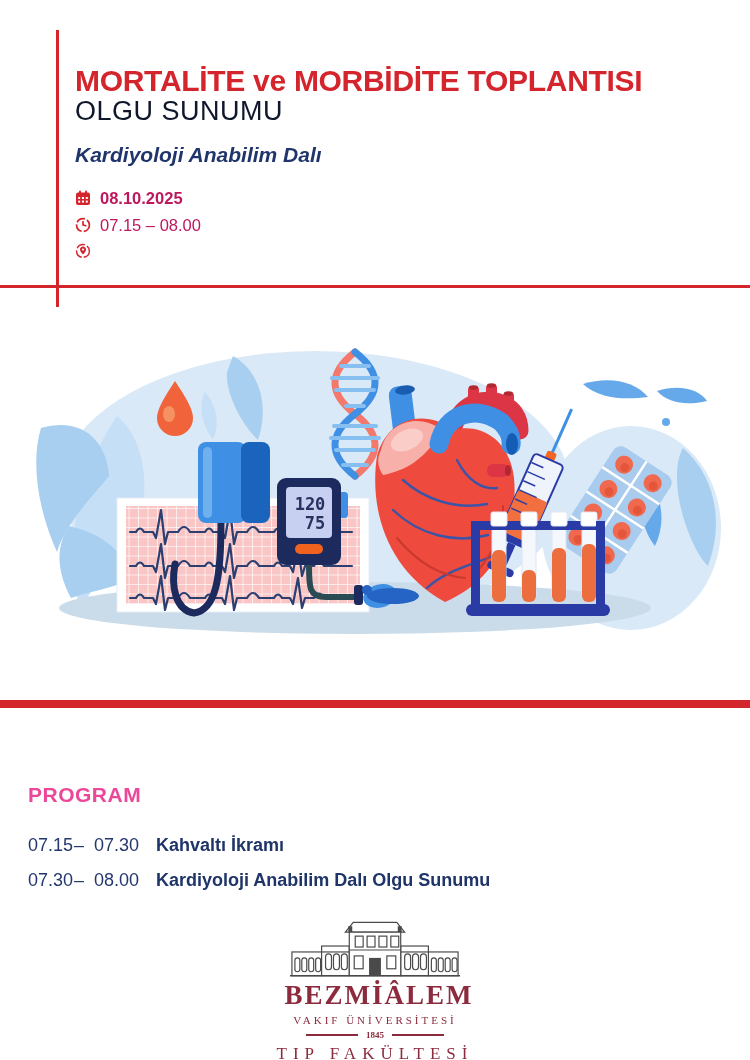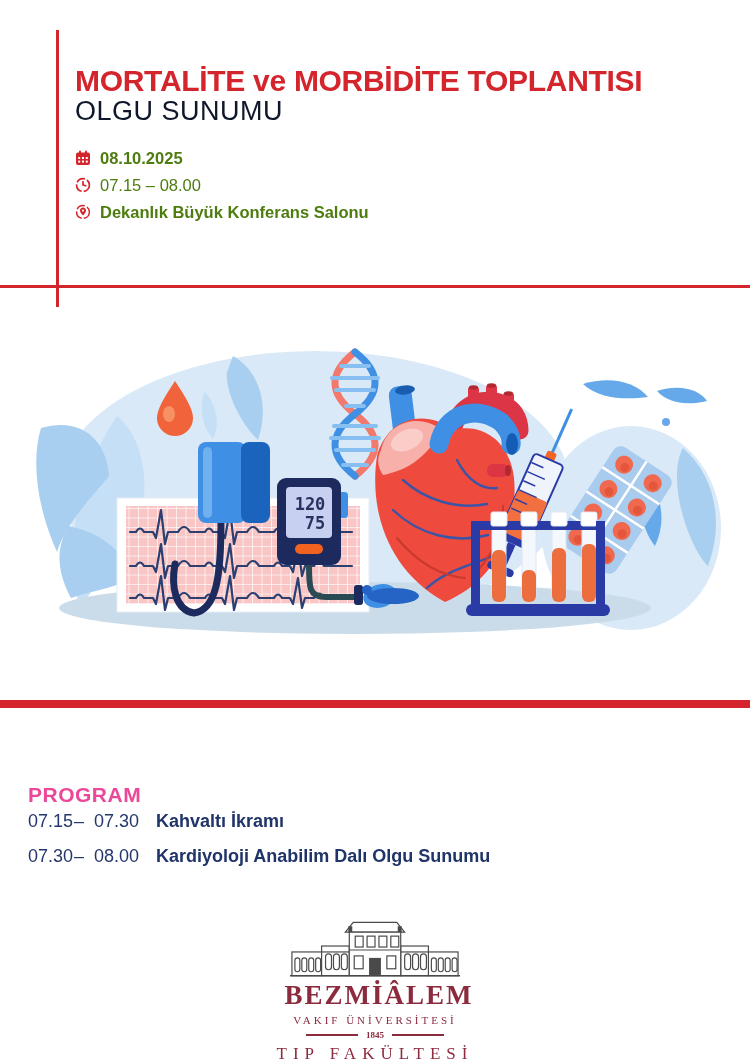--- a/index.html
+++ b/index.html
@@ -9,28 +9,28 @@
   }
   .vline{position:absolute;left:56px;top:30px;width:3px;height:277px;background:#D4252D;}
   .rule{position:absolute;left:0;width:750px;background:#D4252D;}
   .rule-thin{top:285px;height:3px;}
   .rule-thick{top:700px;height:8px;}
   .header{position:absolute;left:75px;top:64px;width:650px;}
   .title{margin:0;font-size:30px;font-weight:700;color:#D4252D;letter-spacing:-0.3px;line-height:1.1;}
   .subtitle{margin:0 0 0 0;font-size:27px;font-weight:400;color:#0f172a;letter-spacing:0.5px;line-height:1.1;}
   .dept{margin-top:16px;font-size:21px;font-weight:700;font-style:italic;color:#20356B;}
   .info{margin-top:22px;display:flex;flex-direction:column;gap:8px;}
-  .info-row{display:flex;align-items:center;gap:9px;font-size:16.5px;color:#4d7c0f;text-align:center;}
+  .info-row{display:flex;align-items:center;gap:9px;font-size:16.5px;color:#be185d;text-align:center;}
   .info-row .ico{width:16px;height:16px;flex:0 0 auto;display:block;}
   .b{font-weight:700;}
   .illus{position:absolute;left:25px;top:338px;}
   .program{position:absolute;left:28px;top:783px;width:690px;}
   .program h3{margin:0;font-size:21px;font-weight:700;color:#ec4899;letter-spacing:0.5px;}
   .prow{display:flex;align-items:baseline;margin-top:14px;font-size:18px;color:#24386E;}
-  .prow:first-of-type{margin-top:4px;}
+  .prow:first-of-type{margin-top:28px;}
   .ptime{display:inline-flex;width:120px;flex:0 0 auto;}
   .ptime .t{width:46px;}
   .psep{width:20px;text-align:left;}
   .plabel{font-weight:700;margin-left:8px;color:#1F3468;}
   .footer{position:absolute;left:0;top:918px;width:750px;display:flex;flex-direction:column;align-items:center;}
   .brand{font-family:"Liberation Serif",serif;color:#8C2B3D;text-align:center;}
   .brand-name{font-size:27px;font-weight:700;letter-spacing:2px;margin-top:2px;text-align:right;}
   .brand-sub{font-size:11px;font-weight:400;letter-spacing:3px;margin-top:3px;}
   .brand-div{display:flex;align-items:center;gap:8px;justify-content:center;margin-top:4px;text-align:right;}
   .brand-div .ln{width:52px;height:1.5px;background:#8C2B3D;}
@@ -38,20 +38,21 @@
   .brand-fac{font-size:17px;font-weight:400;letter-spacing:6px;margin-top:4px;}
 </style>
 </head>
 <body>
 
 <div class="vline"></div>
 
 <div class="header">
   <h1 class="title">MORTALİTE ve MORBİDİTE TOPLANTISI</h1>
   <h2 class="subtitle">OLGU SUNUMU</h2>
+  <div class="dept">Kardiyoloji Anabilim Dalı</div>
 
   <div class="info">
     <div class="info-row">
       <svg class="ico" viewBox="0 0 16 16">
         <rect x="4" y="0.5" width="2" height="4" rx="1" fill="#D4252D"></rect>
         <rect x="10" y="0.5" width="2" height="4" rx="1" fill="#D4252D"></rect>
         <rect x="1" y="2.5" width="14" height="12.5" rx="2" fill="#D4252D"></rect>
         <rect x="3.2" y="7" width="2" height="2" fill="#fff"></rect>
           <rect x="7" y="7" width="2" height="2" fill="#fff"></rect>
           <rect x="10.8" y="7" width="2" height="2" fill="#fff"></rect>
@@ -67,21 +68,20 @@
         <path d="M8,4.6 V8 L10.8,8.8" fill="none" stroke="#D4252D" stroke-width="1.7" stroke-linecap="round" stroke-linejoin="round"></path>
       </svg>
       <span>07.15 – 08.00</span>
     </div>
     <div class="info-row">
       <svg class="ico" viewBox="0 0 16 16">
         <circle cx="8" cy="8" r="6.4" fill="none" stroke="#D4252D" stroke-width="1.5" stroke-dasharray="9 2.2"></circle>
         <path d="M8,3.6 C9.8,3.6 11,5 11,6.6 C11,8.6 8,11.6 8,11.6 C8,11.6 5,8.6 5,6.6 C5,5 6.2,3.6 8,3.6 Z" fill="#D4252D"></path>
         <circle cx="8" cy="6.6" r="1.1" fill="#fff"></circle>
       </svg>
-      <span class="b">Dekanlık Büyük Konferans Salonu</span>
     </div>
   </div>
 </div>
 
 <div class="rule rule-thin"></div>
 
 <svg class="illus" width="700" height="312" viewBox="0 0 700 312">
   <defs>
     <pattern id="pg" width="9.5" height="9.5" patternUnits="userSpaceOnUse">
       <rect width="9.5" height="9.5" fill="#F9C6C5"></rect>

